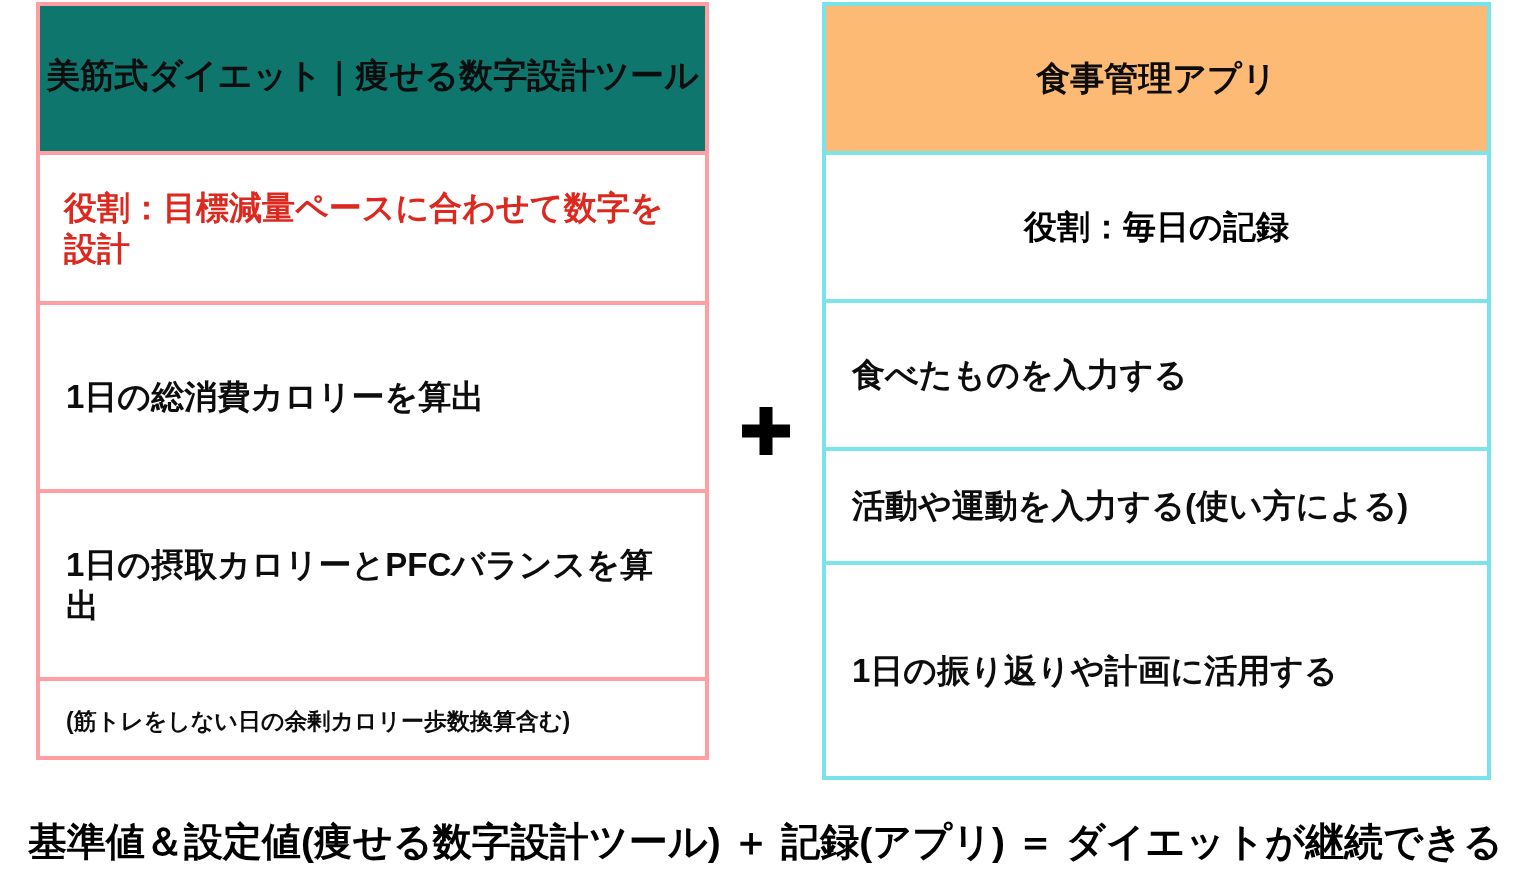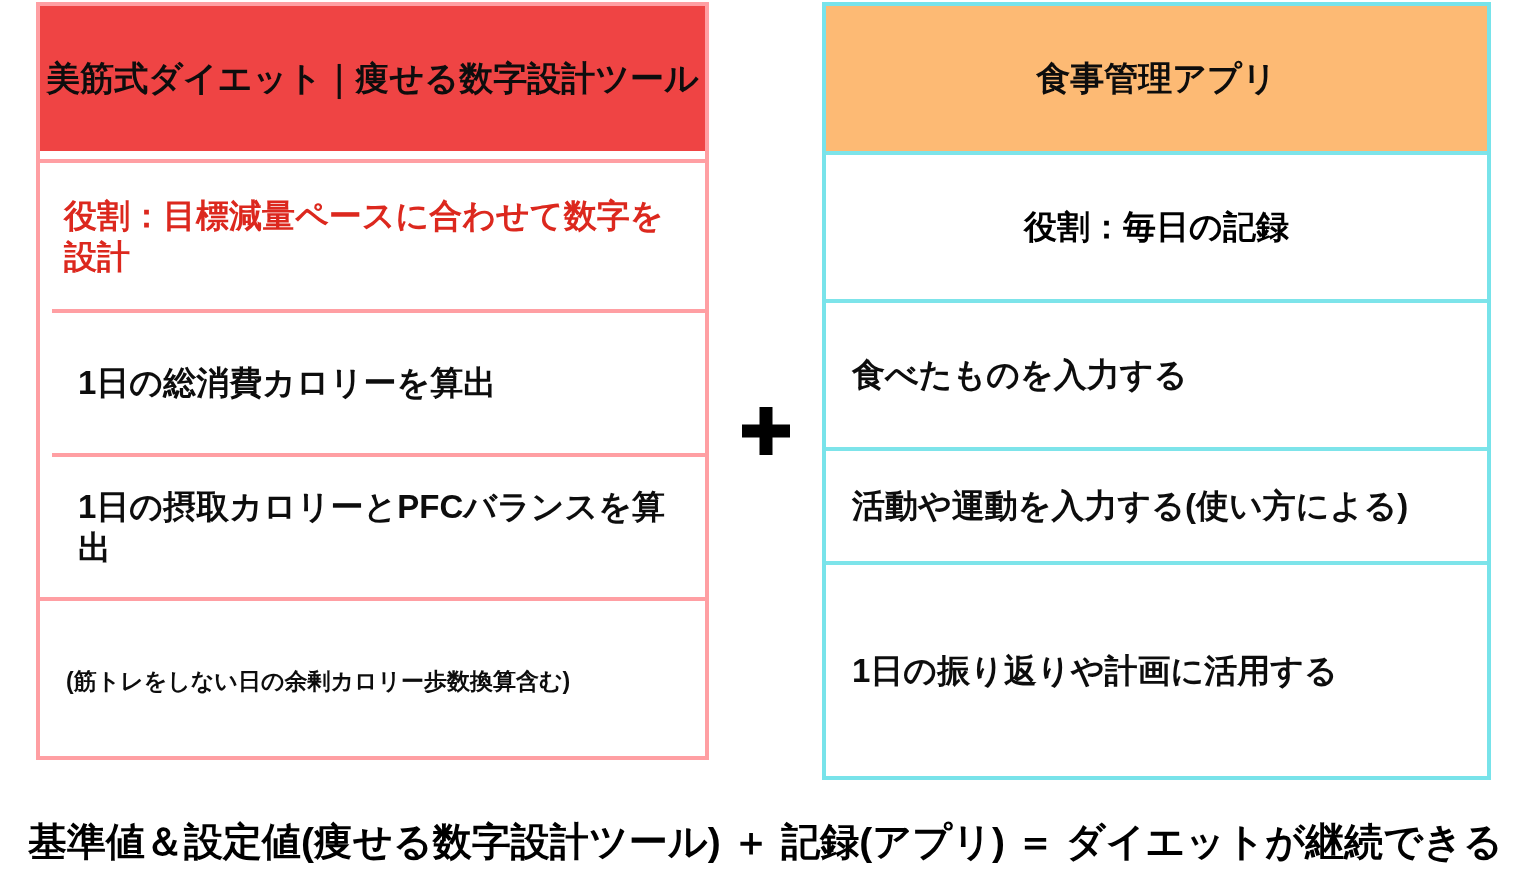--- a/index.html
+++ b/index.html
@@ -35,28 +35,28 @@
     line-height: 1.25;
   }
   .pink .cell + .cell { border-top: 4px solid #ff9fa3; }
   .cyan .cell + .cell { border-top: 4px solid #7de4ea; }
 
   .header-cell {
     justify-content: center;
     text-align: center;
     font-size: 34px;
   }
-  .pink .header-cell { height: 145px; background: #ef4444; }
+  .pink .header-cell { height: 145px; background: #0f766e; font-family: Liberation Mono, monospace; }
   .cyan .header-cell { height: 145px; background: #fdba74; }
 
-  .pink .role-cell { height: 150px; color: #dc281e; padding: 0 24px; margin-top: 8px; }
+  .pink .role-cell { height: 150px; color: #dc281e; padding: 0 24px; }
   .cyan .role-cell { height: 148px; color: #000000; justify-content: center; text-align: center; }
 
   .body-cell { padding: 0 26px; }
-  .pink .body-cell { height: 144px; margin-left: 12px; }
+  .pink .body-cell { height: 188px; }
   .cyan .body-cell { height: 148px; }
   .cyan .body-cell.r3 { height: 114px; }
 
   .last-cell {
     flex: 1;
     flex-direction: column;
     align-items: flex-start;
     justify-content: center;
     padding: 0 26px;
   }

